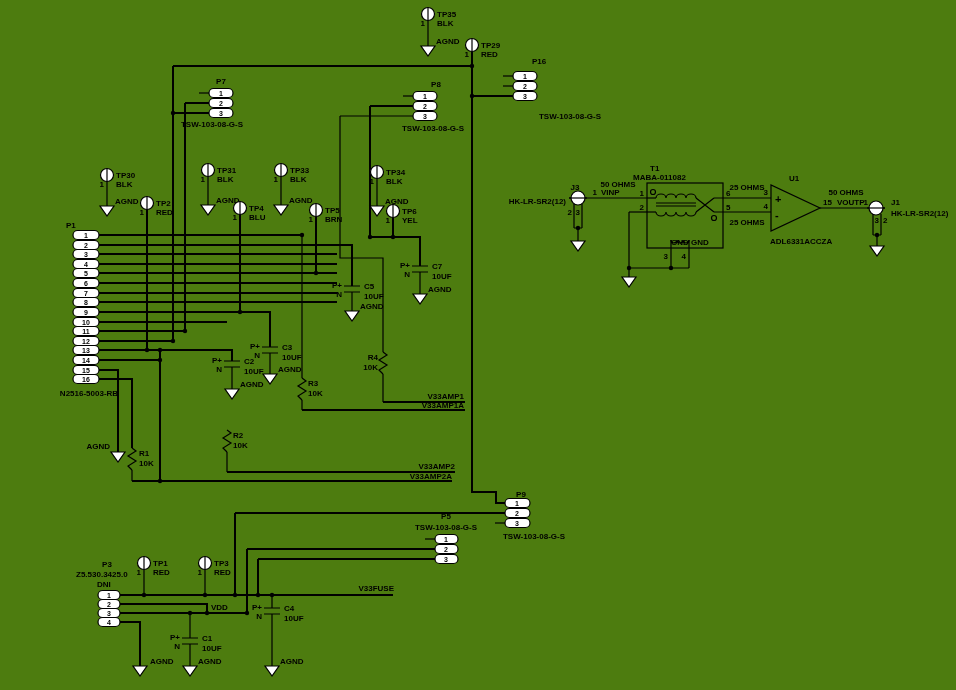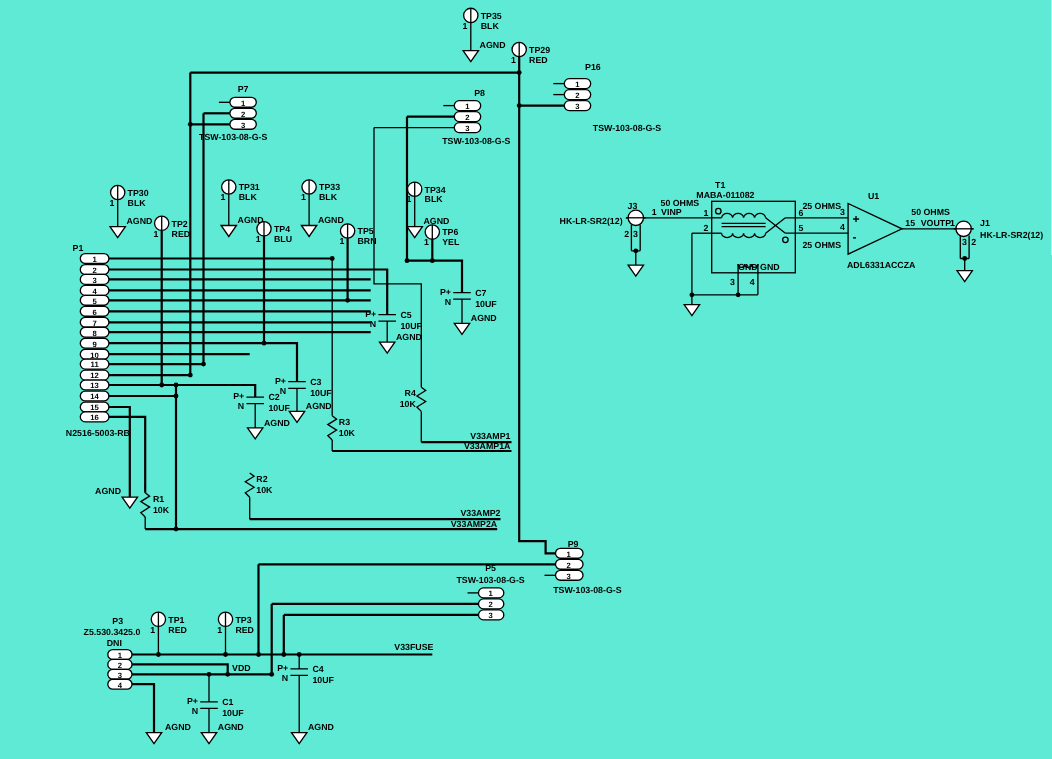--- a/index.html
+++ b/index.html
@@ -1,16 +1,16 @@
 <!DOCTYPE html>
 <html><head>
 <meta charset="utf-8">
 <style>
   html,body{margin:0;padding:0;background:#fff}
-  .stage{position:relative;width:956px;height:690px;background:#5eead4;overflow:hidden}
+  .stage{position:relative;width:956px;height:690px;background:#4d7c0f;overflow:hidden}
   svg{display:block}
   .lbl{font:bold 8px "Liberation Sans",sans-serif;fill:#000}
   .pn{font:bold 7px "Liberation Sans",sans-serif;fill:#000;text-anchor:middle}
   .big{font:bold 11px "Liberation Sans",sans-serif;fill:#000}
   .mid{text-anchor:middle}
   .end{text-anchor:end}
   .w{stroke:#000;stroke-width:2;fill:none}
   .t{stroke:#000;stroke-width:1.2;fill:none}
   .fw{fill:#fff;stroke:#000;stroke-width:1.2}
   .dot{fill:#000;stroke:none}

